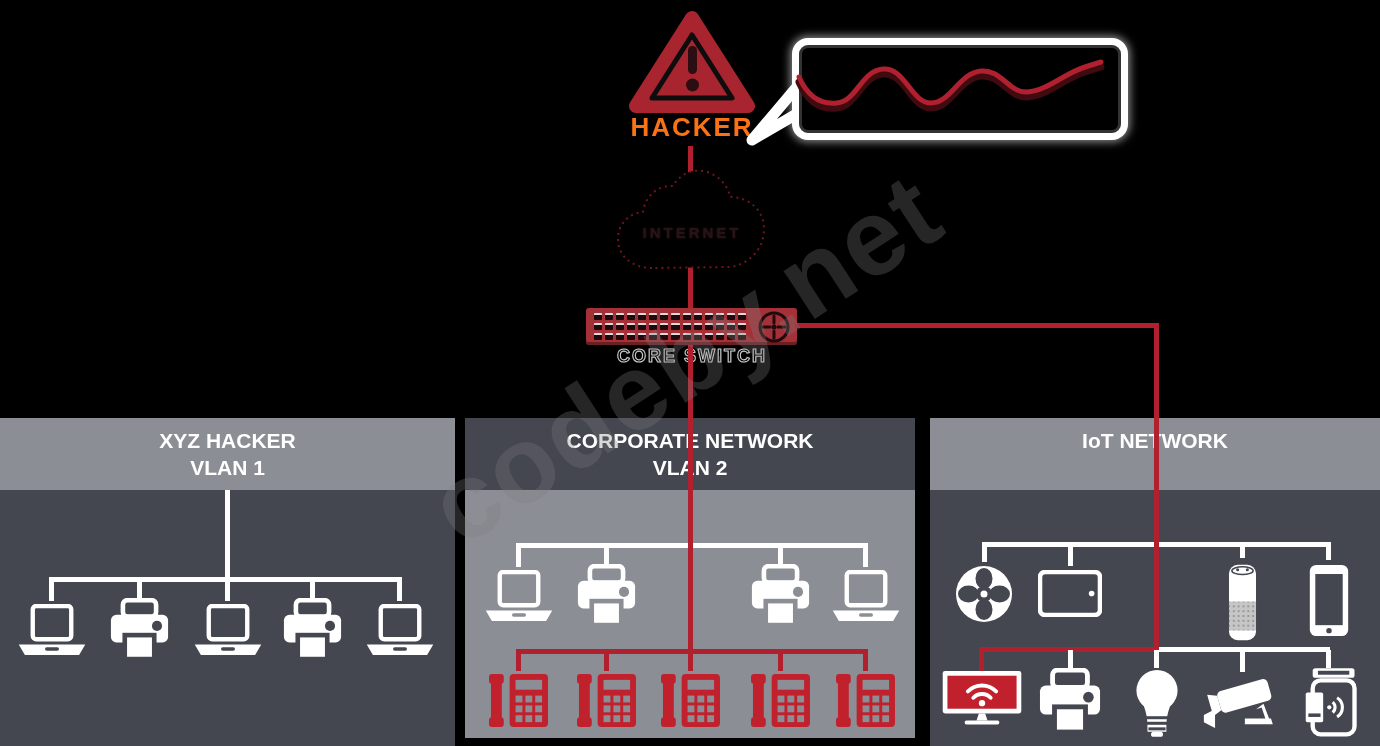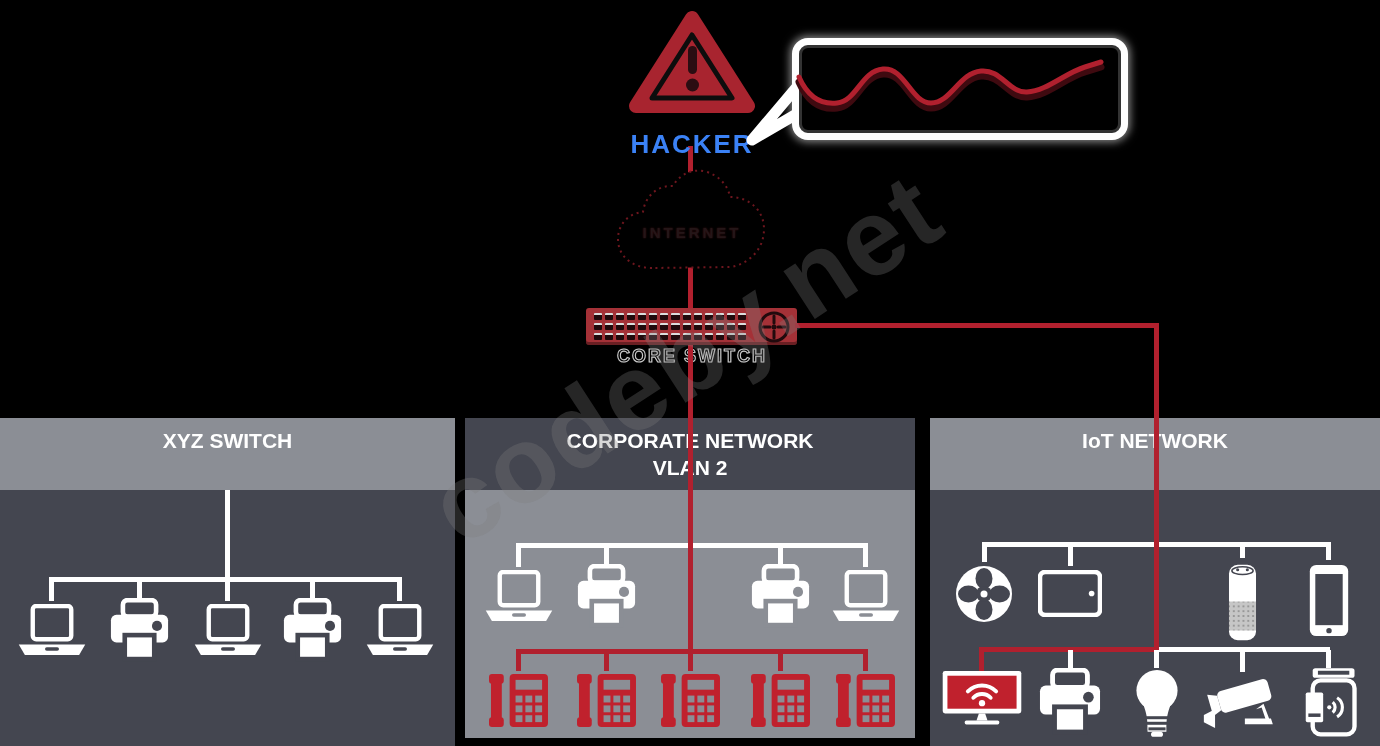--- a/index.html
+++ b/index.html
@@ -5,22 +5,22 @@
   html,body{margin:0;padding:0;background:#000;}
   #stage{position:relative;width:1380px;height:746px;background:#000;overflow:hidden;
          font-family:"Liberation Sans",sans-serif;}
   .abs{position:absolute;}
 
   
   .rline{position:absolute;background:#b1202e;}
   .wline{position:absolute;background:#ffffff;}
 
   
-  .hacker-label{position:absolute;left:602px;top:129px;width:180px;text-align:center;
-    color:#3b82f6;font-weight:bold;font-size:26px;letter-spacing:2px;}
+  .hacker-label{position:absolute;left:602px;top:112px;width:180px;text-align:center;
+    color:#f97316;font-weight:bold;font-size:26px;letter-spacing:2px;}
 
   
   .bubble{position:absolute;left:792px;top:38px;width:322px;height:88px;background:#000;
     border:7px solid #fff;border-radius:16px;
     box-shadow:0 0 9px 2px rgba(255,255,255,.55), inset 0 0 0 3px rgba(205,205,205,.25);}
 
   
   .cloud-label{position:absolute;left:0;top:56px;width:100%;text-align:center;
     color:#241618;font-weight:bold;font-size:15px;letter-spacing:3px;
     text-shadow:0 0 2px rgba(140,35,40,.45);}
@@ -236,21 +236,22 @@
     </svg>
   </div>
   <div class="switch-label">CORE SWITCH</div>
 
   <div class="rline" style="left:688px;top:345px;width:5px;height:75px;"></div>
   <div class="rline" style="left:795px;top:323px;width:364px;height:5px;"></div>
   <div class="rline" style="left:1154px;top:323px;width:5px;height:97px;"></div>
 
   <div class="panel panel-dark-body" style="left:0;width:455px;height:328px;">
     <div class="header light-bg">
-      <div>XYZ SWITCH</div>
+      <div>XYZ HACKER</div>
+      <div>VLAN 1</div>
     </div>
     <div class="body dark-bg" style="height:256px;"></div>
     <div class="wline" style="left:225px;top:72px;width:5px;height:90px;"></div>
     <div class="wline" style="left:49px;top:159px;width:352px;height:5px;"></div>
     <div class="wline" style="left:49px;top:159px;width:5px;height:24px;"></div>
     <div class="wline" style="left:137px;top:159px;width:5px;height:22px;"></div>
     <div class="wline" style="left:225px;top:159px;width:5px;height:24px;"></div>
     <div class="wline" style="left:310px;top:159px;width:5px;height:22px;"></div>
     <div class="wline" style="left:397px;top:159px;width:5px;height:24px;"></div>
     <svg class="dev" style="left:17px;top:186px;" width="70" height="53">

